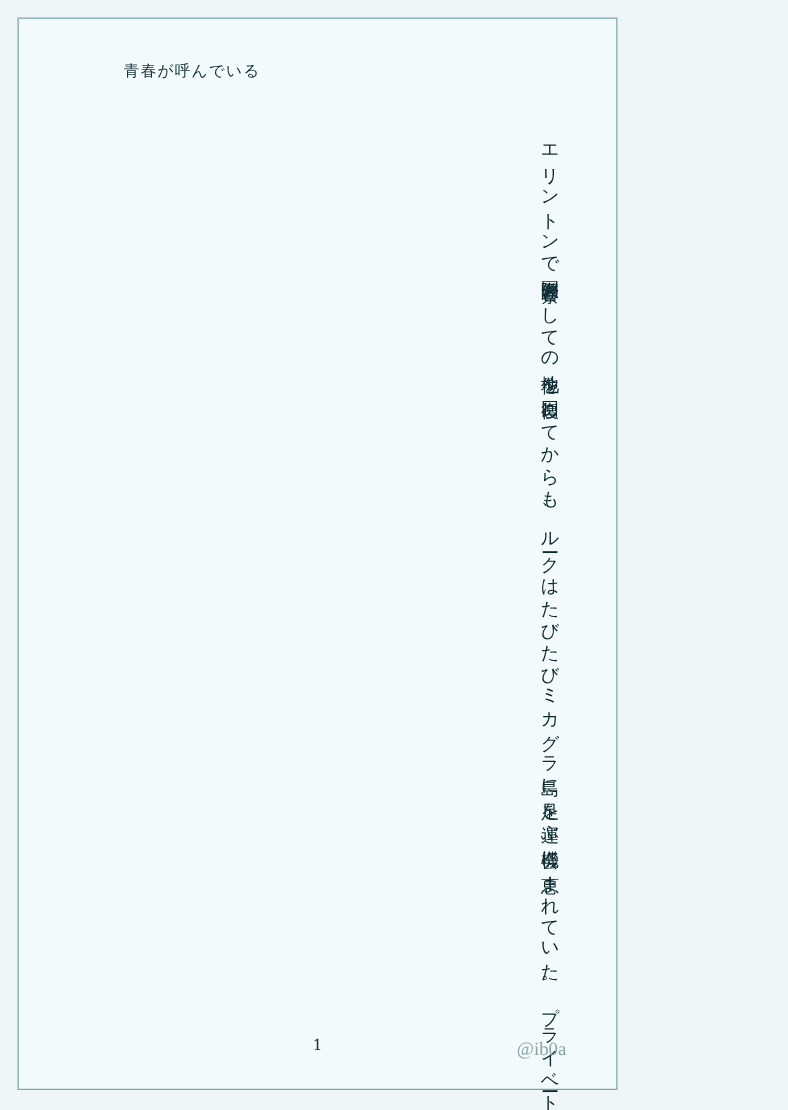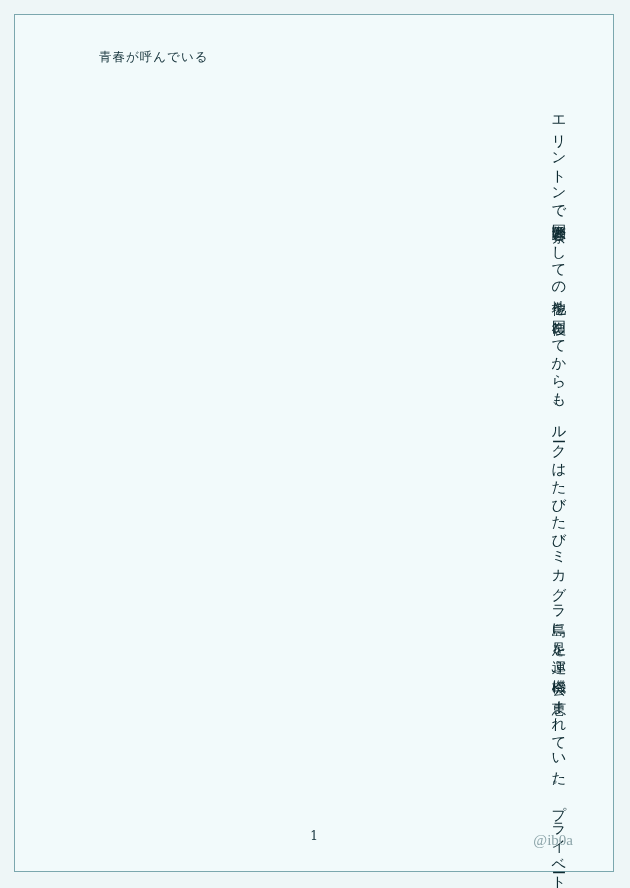--- a/index.html
+++ b/index.html
@@ -11,21 +11,21 @@
     height: 888px;
     background: #eef6f7;
     font-family: "Liberation Serif", "DejaVu Serif", serif;
     overflow: hidden;
   }
 
   .page {
     position: absolute;
     left: 14px;
     top: 14px;
-    width: 600px;
+    width: 480px;
     height: 858px;
     background: #f2fafb;
     border: 1px solid #7ba7ae;
     box-sizing: border-box;
   }
 
   .page-inner {
     position: absolute;
     left: 0;
     top: 0;

